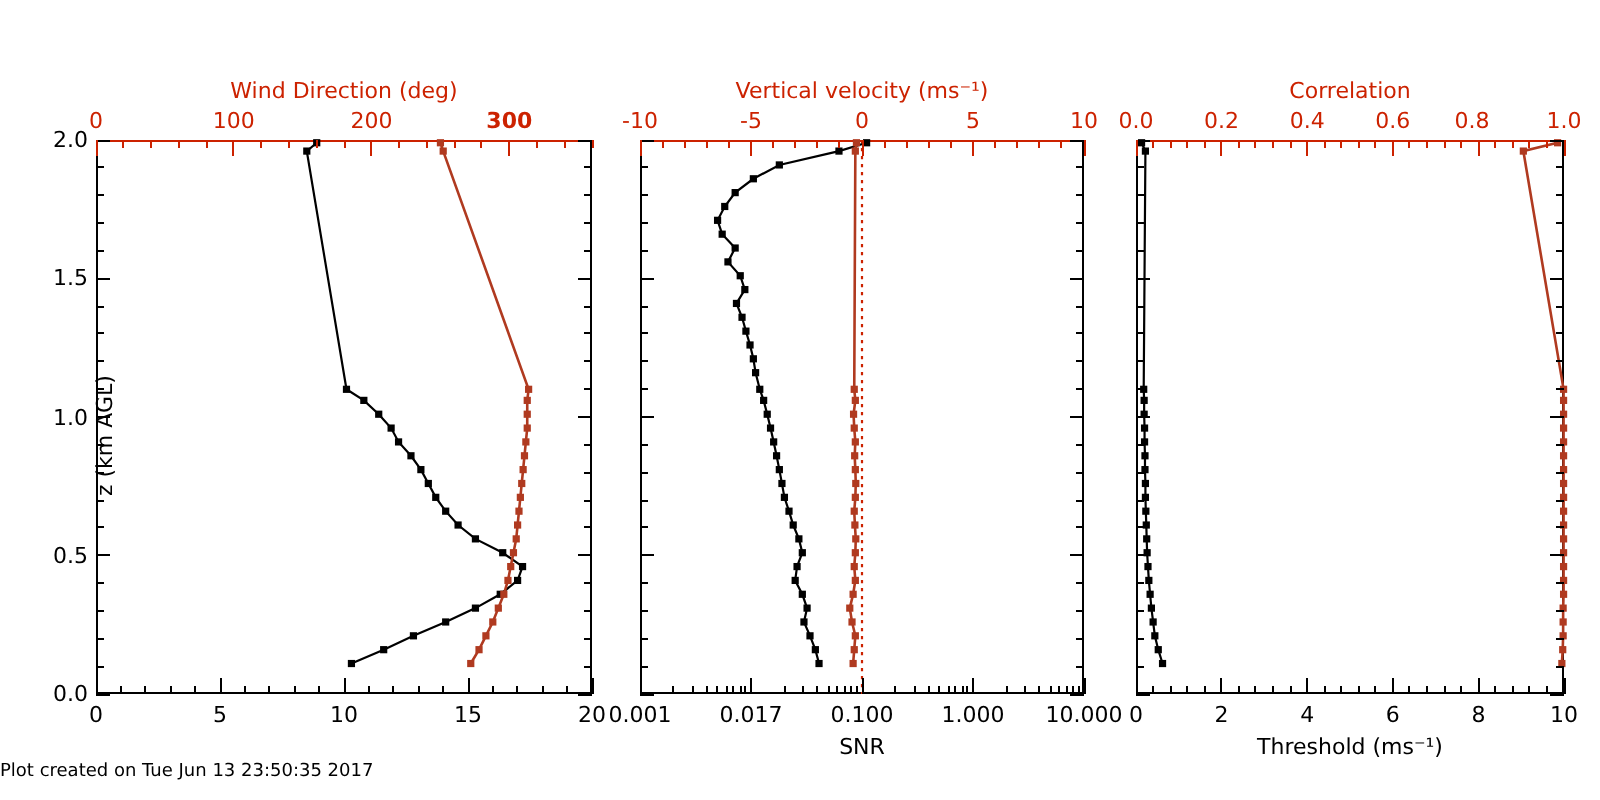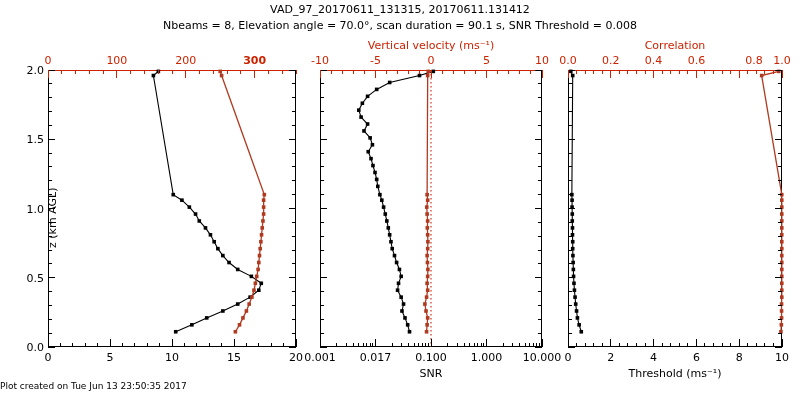--- a/index.html
+++ b/index.html
@@ -101,22 +101,20 @@
   .series-black { fill: none; stroke: #000000; stroke-width: 1.1; }
   .series-red   { fill: none; stroke: #b03a20; stroke-width: 1.3; }
   .mk-black { fill: #000000; }
   .mk-red   { fill: #b03a20; }
 </style>
 </head>
 <body>
 
 <div id="root">
 
-  <div class="title-line" id="title-main">VAD_97_20170611_131315, 20170611.131412</div>
-  <div class="title-line" id="title-sub">Nbeams = 8, Elevation angle = 70.0°, scan duration = 90.1 s, SNR Threshold = 0.008</div>
 
   <div class="panel" id="panel-1">
     <div class="frame topred"></div>
     <div class="ylab">z (km AGL)</div>
     <svg class="plot" id="svg-1">
         <g>
           <polyline points="127.72,261.76 143.84,254.84 158.72,247.91 174.84,240.99 189.72,234.06 202.12,227.14 210.80,220.22 213.28,213.29 203.36,206.37 189.72,199.44 181.04,192.51 174.84,185.59 169.88,178.67 166.16,171.74 162.44,164.81 157.48,157.89 151.28,150.96 147.56,144.04 141.36,137.12 133.92,130.19 125.24,124.65 105.40,5.54 110.36,1.38" class="series-black"></polyline>
           <rect x="125.92" y="259.96" width="3.6" height="3.6" class="mk-black"></rect>
           <rect x="142.04" y="253.04" width="3.6" height="3.6" class="mk-black"></rect>
           <rect x="156.92" y="246.11" width="3.6" height="3.6" class="mk-black"></rect>
@@ -259,20 +257,21 @@
       <div class="tick v red" style="left: 95.9444px; top: 0px; height: 4px;"></div>
       <div class="tick v red" style="left: 109.722px; top: 0px; height: 4px;"></div>
       <div class="tick v red" style="left: 123.5px; top: 0px; height: 4px;"></div>
       <div class="tick v red" style="left: 151.056px; top: 0px; height: 4px;"></div>
       <div class="tick v red" style="left: 164.833px; top: 0px; height: 4px;"></div>
       <div class="tick v red" style="left: 178.611px; top: 0px; height: 4px;"></div>
       <div class="tick v red" style="left: 192.389px; top: 0px; height: 4px;"></div>
       <div class="tick v red" style="left: 219.944px; top: 0px; height: 4px;"></div>
       <div class="tick v red" style="left: 233.722px; top: 0px; height: 4px;"></div>
       <div class="tick v red" style="left: 247.5px; top: 0px; height: 4px;"></div>
+      <div class="axtitle red" style="left: 124px; top: -31px;">Wind Direction (deg)</div>
     </div>
 
   <div class="panel" id="panel-2">
     <div class="frame topred"></div>
     <svg class="plot" id="svg-2">
         <line x1="111" y1="0" x2="111" y2="277" class="zeroline"></line>
         <g>
           <polyline points="89.51,261.76 87.68,254.84 85.00,247.91 81.98,240.99 83.54,234.06 81.16,227.14 77.59,220.22 78.53,213.29 81.16,206.37 79.44,199.44 76.60,192.51 74.50,185.59 72.21,178.67 70.97,171.74 69.67,164.81 68.29,157.89 66.83,150.96 65.27,144.04 63.61,137.12 61.82,130.19 59.89,124.65 57.80,116.34 56.68,109.41 55.01,102.49 52.96,95.56 51.01,88.64 48.24,81.72 52.42,74.79 50.12,67.87 43.98,60.94 47.58,54.01 41.09,47.09 38.79,40.16 42.37,33.24 47.58,26.31 56.68,19.39 69.67,12.47 99.48,5.54 113.30,1.38" class="series-black"></polyline>
           <rect x="87.71" y="259.96" width="3.6" height="3.6" class="mk-black"></rect>
           <rect x="85.88" y="253.04" width="3.6" height="3.6" class="mk-black"></rect>
@@ -592,21 +591,21 @@
       <div class="axtitle blk" style="left: 107px; top: 297px;">Threshold (ms⁻¹)</div>
       <div class="tick v red" style="left: -0.5px; top: 0px; height: 8px;"></div>
       <div class="tlab red" style="left: 0px; top: -16px;">0.0</div>
       <div class="tick v red" style="left: 42.3px; top: 0px; height: 8px;"></div>
       <div class="tlab red" style="left: 42.8px; top: -16px;">0.2</div>
       <div class="tick v red" style="left: 85.1px; top: 0px; height: 8px;"></div>
       <div class="tlab red" style="left: 85.6px; top: -16px;">0.4</div>
       <div class="tick v red" style="left: 127.9px; top: 0px; height: 8px;"></div>
       <div class="tlab red" style="left: 128.4px; top: -16px;">0.6</div>
       <div class="tick v red" style="left: 170.7px; top: 0px; height: 8px;"></div>
-      <div class="tlab red" style="left: 186px; top: -16px;">0.8</div>
+      <div class="tlab red" style="left: 168px; top: -16px;">0.8</div>
       <div class="tick v red" style="left: 213.5px; top: 0px; height: 8px;"></div>
       <div class="tlab red" style="left: 214px; top: -16px;">1.0</div>
       <div class="tick v red" style="left: 8.06px; top: 0px; height: 4px;"></div>
       <div class="tick v red" style="left: 16.62px; top: 0px; height: 4px;"></div>
       <div class="tick v red" style="left: 25.18px; top: 0px; height: 4px;"></div>
       <div class="tick v red" style="left: 33.74px; top: 0px; height: 4px;"></div>
       <div class="tick v red" style="left: 50.86px; top: 0px; height: 4px;"></div>
       <div class="tick v red" style="left: 59.42px; top: 0px; height: 4px;"></div>
       <div class="tick v red" style="left: 67.98px; top: 0px; height: 4px;"></div>
       <div class="tick v red" style="left: 76.54px; top: 0px; height: 4px;"></div>

